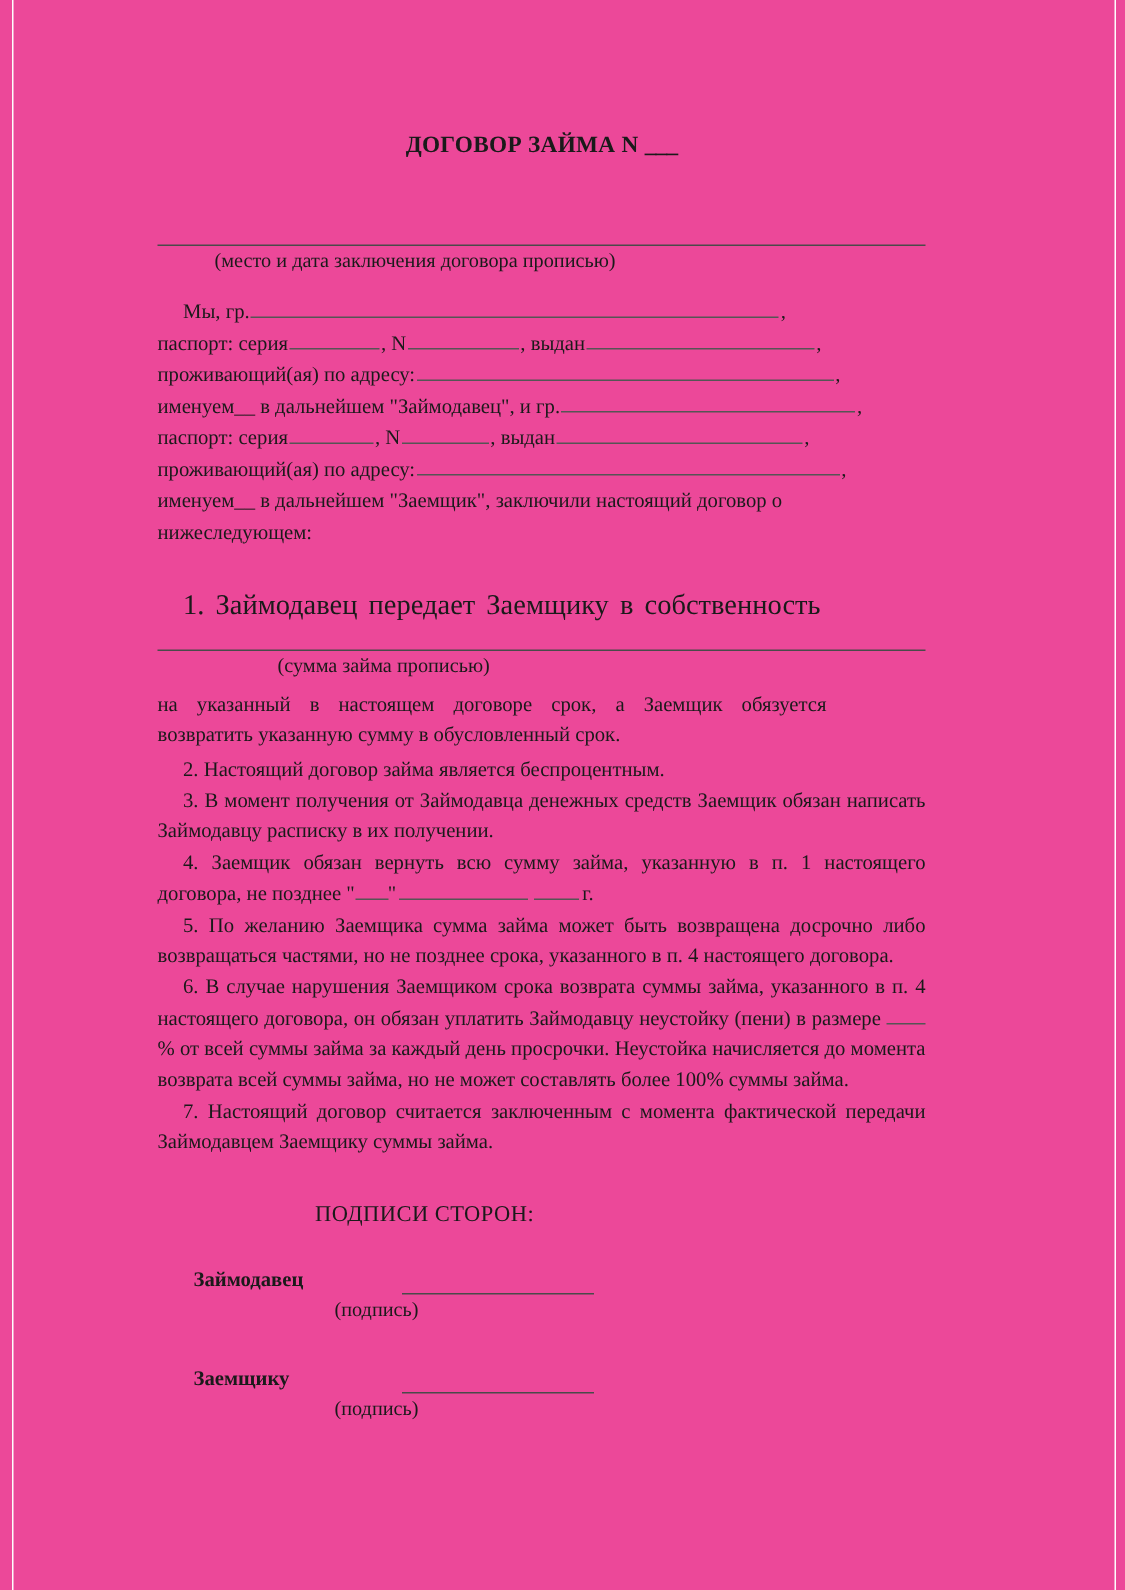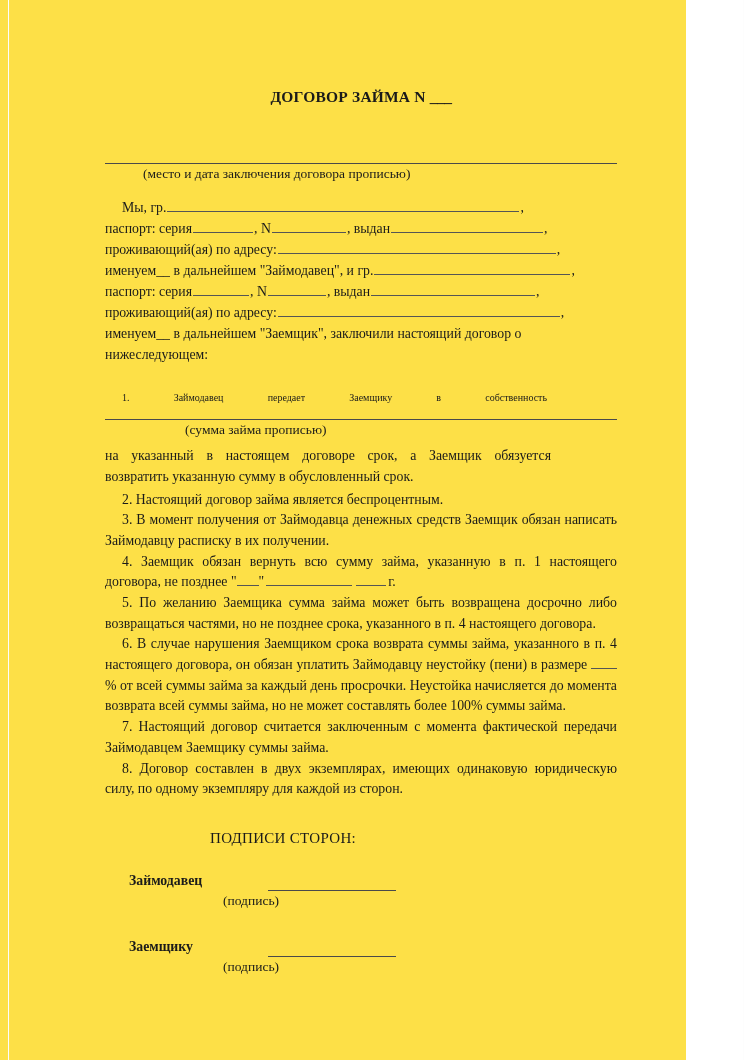--- a/index.html
+++ b/index.html
@@ -10,23 +10,23 @@
   }
   body {
     width: 750px;
     height: 1060px;
     font-family: "Liberation Serif", "DejaVu Serif", serif;
     color: #1a1a1a;
     overflow: hidden;
   }
   .page {
     position: relative;
-    width: 686px;
+    width: 750px;
     height: 1060px;
-    background: #fde047;
+    background: #ec4899;
     box-sizing: border-box;
   }
   .page-edge {
     position: absolute;
     left: 8px;
     top: 0;
     width: 734px;
     height: 1060px;
     border-left: 1px solid #fcfcfc;
     border-right: 1px solid #fdfdfd;
@@ -98,21 +98,21 @@
   .f-addr   { width: 278px; }
   .f-name2  { width: 196px; }
   .f-series2{ width: 56px; }
   .f-num2   { width: 58px; }
   .f-issued2{ width: 164px; }
   .f-addr2  { width: 282px; }
 
   
   .clause1 {
     margin-top: 24px;
-    font-size: 10px;
+    font-size: 19px;
     line-height: 1.5;
     padding-left: 17px;
     padding-right: 0;
     width: 425px;
     text-align: justify;
     text-align-last: justify;
   }
   .clause1-rule-block {
     margin-top: 14px;
   }
@@ -247,21 +247,20 @@
       <p class="clause j">3. В момент получения от Займодавца денежных средств Заемщик обязан написать Займодавцу расписку в их получении.</p>
 
       <p class="clause j"><span>4. Заемщик обязан вернуть всю сумму займа, указанную в п. 1 настоящего договора, не позднее "</span><span class="blank-sm"></span><span>"</span><span class="blank-md"></span><span class="blank-xs"></span><span>г.</span></p>
 
       <p class="clause j">5. По желанию Заемщика сумма займа может быть возвращена досрочно либо возвращаться частями, но не позднее срока, указанного в п. 4 настоящего договора.</p>
 
       <p class="clause j"><span>6. В случае нарушения Заемщиком срока возврата суммы займа, указанного в п. 4 настоящего договора, он обязан уплатить Займодавцу неустойку (пени) в размере</span> <span class="blank-pct"></span><span>% от всей суммы займа за каждый день просрочки. Неустойка начисляется до момента возврата всей суммы займа, но не может составлять более 100% суммы займа.</span></p>
 
       <p class="clause j">7. Настоящий договор считается заключенным с момента фактической передачи Займодавцем Заемщику суммы займа.</p>
 
-      <p class="clause j">8. Договор составлен в двух экземплярах, имеющих одинаковую юридическую силу, по одному экземпляру для каждой из сторон.</p>
     </div>
 
     <div class="signatures">
       <div class="sign-head">ПОДПИСИ СТОРОН:</div>
 
       <div class="sign-row">
         <div class="sign-party">Займодавец</div>
         <div class="sign-line"></div>
         <div class="sign-caption">(подпись)</div>
       </div>

